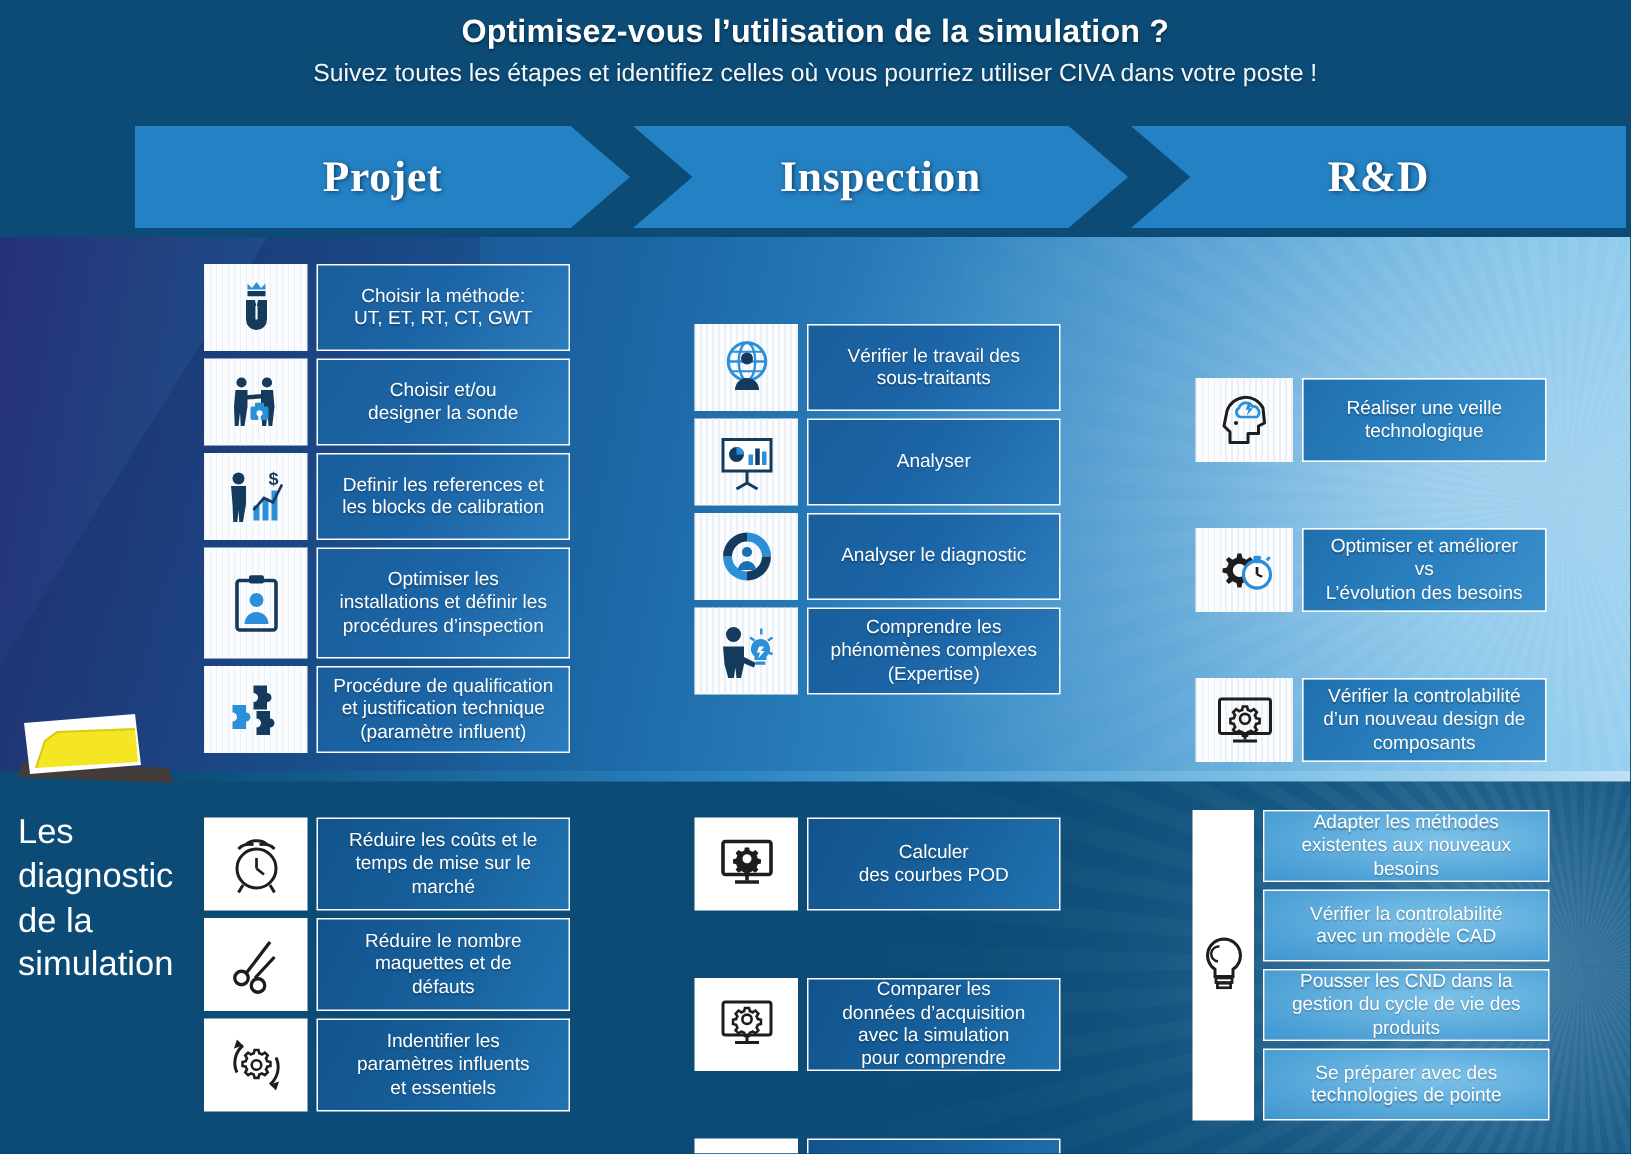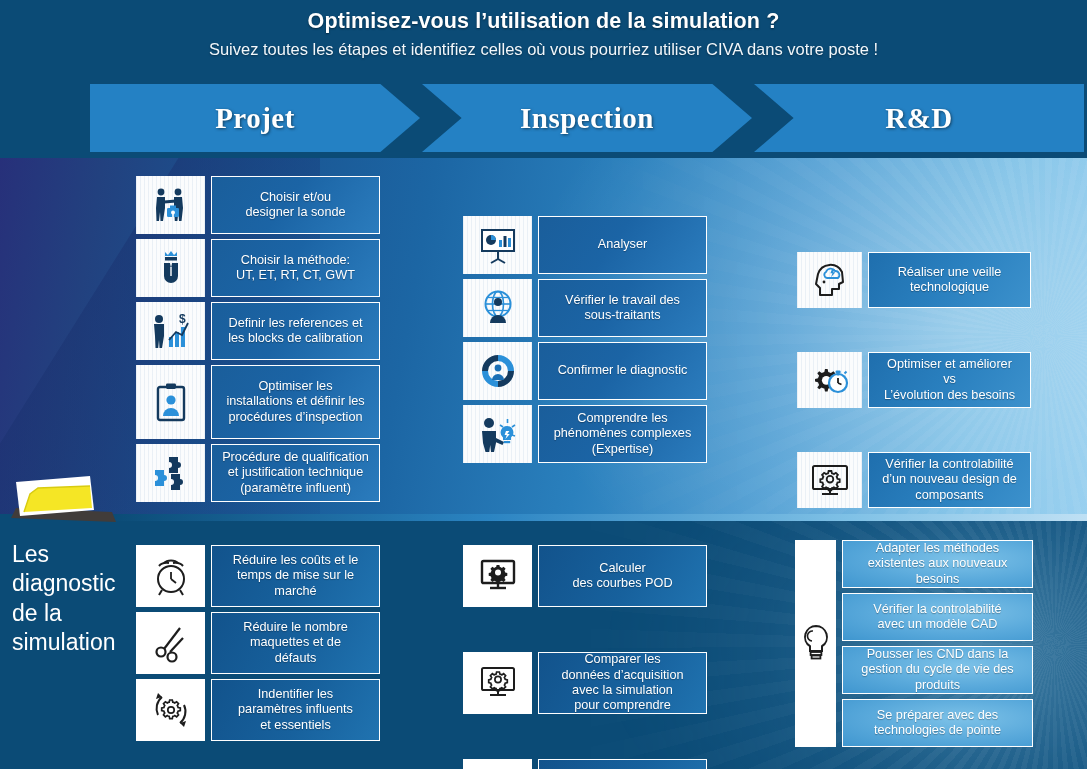--- a/index.html
+++ b/index.html
@@ -268,50 +268,50 @@
       <polygon points="8,10 82,4 86,38 12,44" fill="#ffffff"></polygon>
       <polygon points="16,40 22,22 30,16 82,14 84,36" fill="#f5e625"></polygon>
       <polyline points="16,40 22,22 30,16 82,14" fill="none" stroke="#d8cb10" stroke-width="1.4"></polyline>
     </svg>
   </div>
 
   <div class="col" id="col-projet">
 
     <div class="row" style="height:58px">
       <div class="icon-box" style="width:69px">
+        <svg width="34" height="38" viewBox="0 0 34 38">
+          <path d="M11 7 L11 3 L14 6 L17 2 L20 6 L23 3 L23 7 Z" fill="#2b90d9"></path>
+          <rect x="11" y="8" width="12" height="3.5" fill="#143a5e"></rect>
+          <path d="M10 14 h14 v13 a7 7 0 0 1 -7 7 a7 7 0 0 1 -7 -7 Z" fill="#143a5e"></path>
+          <path d="M16 14 l1 5 l1 -5 z" fill="#ffffff"></path>
+          <rect x="16.3" y="18" width="1.4" height="9" fill="#ffffff"></rect>
+        </svg>
+      </div>
+      <div class="text-box tb-dark">Choisir la méthode:<br>UT, ET, RT, CT, GWT</div>
+    </div>
+
+    <div class="row" style="height:58px">
+      <div class="icon-box" style="width:69px">
         <svg width="40" height="38" viewBox="0 0 40 38">
           <circle cx="10" cy="6" r="3.4" fill="#143a5e"></circle>
           <path d="M6 11 h8 v11 l-2 13 h-2.5 l-.5 -9 l-1 9 H5.5 L5 22 Z" fill="#143a5e"></path>
           <circle cx="27" cy="6" r="3.4" fill="#143a5e"></circle>
           <path d="M23 11 h8 l1 11 l-1.5 13 h-2.5 l-.6 -9 l-1 9 h-2.6 L23 22 Z" fill="#143a5e"></path>
           <rect x="13" y="14" width="12" height="3" fill="#143a5e" transform="rotate(-4 19 15)"></rect>
           <rect x="16" y="22" width="12" height="9" rx="1.2" fill="#2b90d9"></rect>
           <rect x="19" y="19.5" width="6" height="3" fill="#2b90d9"></rect>
           <circle cx="22" cy="26.5" r="2" fill="#ffffff"></circle>
           <rect x="21.2" y="27" width="1.6" height="4" fill="#ffffff"></rect>
         </svg>
       </div>
       <div class="text-box tb-dark">Choisir et/ou<br>designer la sonde</div>
     </div>
 
     <div class="row" style="height:58px">
       <div class="icon-box" style="width:69px">
-        <svg width="34" height="38" viewBox="0 0 34 38">
-          <path d="M11 7 L11 3 L14 6 L17 2 L20 6 L23 3 L23 7 Z" fill="#2b90d9"></path>
-          <rect x="11" y="8" width="12" height="3.5" fill="#143a5e"></rect>
-          <path d="M10 14 h14 v13 a7 7 0 0 1 -7 7 a7 7 0 0 1 -7 -7 Z" fill="#143a5e"></path>
-          <path d="M16 14 l1 5 l1 -5 z" fill="#ffffff"></path>
-          <rect x="16.3" y="18" width="1.4" height="9" fill="#ffffff"></rect>
-        </svg>
-      </div>
-      <div class="text-box tb-dark">Choisir la méthode:<br>UT, ET, RT, CT, GWT</div>
-    </div>
-
-    <div class="row" style="height:58px">
-      <div class="icon-box" style="width:69px">
         <svg width="42" height="38" viewBox="0 0 42 38">
           <circle cx="9" cy="7" r="4" fill="#143a5e"></circle>
           <path d="M4 12 h10 v12 l-2 12 h-2.5 l-.5 -8 l-.8 8 H5.5 L5 24 Z" fill="#143a5e"></path>
           <rect x="19" y="25" width="4" height="10" fill="#2b90d9"></rect>
           <rect x="25" y="20" width="4" height="15" fill="#2b90d9"></rect>
           <rect x="31" y="15" width="4" height="20" fill="#2b90d9"></rect>
           <polyline points="19,28 26,20 32,23 38,11" fill="none" stroke="#143a5e" stroke-width="1.8"></polyline>
           <text x="29" y="11" font-family="Liberation Sans, sans-serif" font-size="12" font-weight="bold" fill="#143a5e">$</text>
         </svg>
       </div>
@@ -336,20 +336,35 @@
           <path d="M18 3 h9 v5 a3 3 0 0 1 0 6 v5 h-9 v-5 a3 3 0 0 0 0 -6 z" fill="#143a5e"></path>
           <path d="M4 16 h9 v5 a3 3 0 0 1 0 6 v5 H4 v-5 a3 3 0 0 0 0 -6 z" fill="#2b90d9"></path>
           <path d="M20 20 h9 v5 a3 3 0 0 1 0 6 v5 h-9 v-5 a3 3 0 0 0 0 -6 z" fill="#143a5e"></path>
         </svg>
       </div>
       <div class="text-box tb-dark">Procédure de qualification<br>et justification technique<br>(paramètre influent)</div>
     </div>
   </div>
 
   <div class="col" id="col-inspection">
+
+    <div class="row" style="height:58px">
+      <div class="icon-box" style="width:69px">
+        <svg width="38" height="38" viewBox="0 0 38 38">
+          <circle cx="19" cy="15" r="12.5" fill="none" stroke="#2b90d9" stroke-width="2"></circle>
+          <ellipse cx="19" cy="15" rx="5.5" ry="12.5" fill="none" stroke="#2b90d9" stroke-width="1.6"></ellipse>
+          <line x1="6.5" y1="15" x2="31.5" y2="15" stroke="#2b90d9" stroke-width="1.6"></line>
+          <line x1="8.7" y1="8.5" x2="29.3" y2="8.5" stroke="#2b90d9" stroke-width="1.3"></line>
+          <line x1="8.7" y1="21.5" x2="29.3" y2="21.5" stroke="#2b90d9" stroke-width="1.3"></line>
+          <circle cx="19" cy="13" r="4" fill="#143a5e"></circle>
+          <path d="M11 34 a8 8 0 0 1 16 0 Z" fill="#143a5e"></path>
+        </svg>
+      </div>
+      <div class="text-box tb-dark">Vérifier le travail des<br>sous-traitants</div>
+    </div>
 
     <div class="row" style="height:58px">
       <div class="icon-box" style="width:69px">
         <svg width="40" height="38" viewBox="0 0 40 38">
           <rect x="4" y="4" width="32" height="21" fill="#ffffff" stroke="#143a5e" stroke-width="2"></rect>
           <circle cx="13" cy="14" r="5" fill="#143a5e"></circle>
           <path d="M13 14 L13 9 A5 5 0 0 1 18 14 Z" fill="#2b90d9"></path>
           <rect x="21" y="14" width="3" height="7" fill="#2b90d9"></rect>
           <rect x="25.5" y="10" width="3" height="11" fill="#143a5e"></rect>
           <rect x="30" y="12" width="3" height="9" fill="#2b90d9"></rect>
@@ -357,44 +372,29 @@
           <line x1="20" y1="33" x2="13" y2="37" stroke="#143a5e" stroke-width="2"></line>
           <line x1="20" y1="33" x2="27" y2="37" stroke="#143a5e" stroke-width="2"></line>
         </svg>
       </div>
       <div class="text-box tb-dark">Analyser</div>
     </div>
 
     <div class="row" style="height:58px">
       <div class="icon-box" style="width:69px">
         <svg width="38" height="38" viewBox="0 0 38 38">
-          <circle cx="19" cy="15" r="12.5" fill="none" stroke="#2b90d9" stroke-width="2"></circle>
-          <ellipse cx="19" cy="15" rx="5.5" ry="12.5" fill="none" stroke="#2b90d9" stroke-width="1.6"></ellipse>
-          <line x1="6.5" y1="15" x2="31.5" y2="15" stroke="#2b90d9" stroke-width="1.6"></line>
-          <line x1="8.7" y1="8.5" x2="29.3" y2="8.5" stroke="#2b90d9" stroke-width="1.3"></line>
-          <line x1="8.7" y1="21.5" x2="29.3" y2="21.5" stroke="#2b90d9" stroke-width="1.3"></line>
-          <circle cx="19" cy="13" r="4" fill="#143a5e"></circle>
-          <path d="M11 34 a8 8 0 0 1 16 0 Z" fill="#143a5e"></path>
-        </svg>
-      </div>
-      <div class="text-box tb-dark">Vérifier le travail des<br>sous-traitants</div>
-    </div>
-
-    <div class="row" style="height:58px">
-      <div class="icon-box" style="width:69px">
-        <svg width="38" height="38" viewBox="0 0 38 38">
           <path d="M19 3 a16 16 0 0 1 16 16 h-6 a10 10 0 0 0 -10 -10 z" fill="#2b90d9"></path>
           <path d="M35 19 a16 16 0 0 1 -16 16 v-6 a10 10 0 0 0 10 -10 z" fill="#143a5e"></path>
           <path d="M19 35 a16 16 0 0 1 -16 -16 h6 a10 10 0 0 0 10 10 z" fill="#2b90d9"></path>
           <path d="M3 19 a16 16 0 0 1 16 -16 v6 a10 10 0 0 0 -10 10 z" fill="#143a5e"></path>
           <circle cx="19" cy="16" r="3.4" fill="#1a6fb5"></circle>
           <path d="M13 28 a6 6 0 0 1 12 0 Z" fill="#1a6fb5"></path>
         </svg>
       </div>
-      <div class="text-box tb-dark">Confirmer le diagnostic</div>
+      <div class="text-box tb-dark">Analyser le diagnostic</div>
     </div>
 
     <div class="row" style="height:58px">
       <div class="icon-box" style="width:69px">
         <svg width="42" height="38" viewBox="0 0 42 38">
           <circle cx="12" cy="8" r="5" fill="#143a5e"></circle>
           <path d="M5 16 h14 v12 l-2 9 h-3 l-.8 -7 l-.9 7 H8.5 L6 28 Z" fill="#143a5e"></path>
           <path d="M17 22 L27 27 L25.5 30 L16 26 Z" fill="#143a5e"></path>
           <path d="M30 11 a6.5 6.5 0 0 1 4 11.5 v2.5 h-8 v-2.5 A6.5 6.5 0 0 1 30 11 z" fill="#2b90d9"></path>
           <rect x="26.8" y="26" width="6.4" height="2.2" fill="#2b90d9"></rect>

